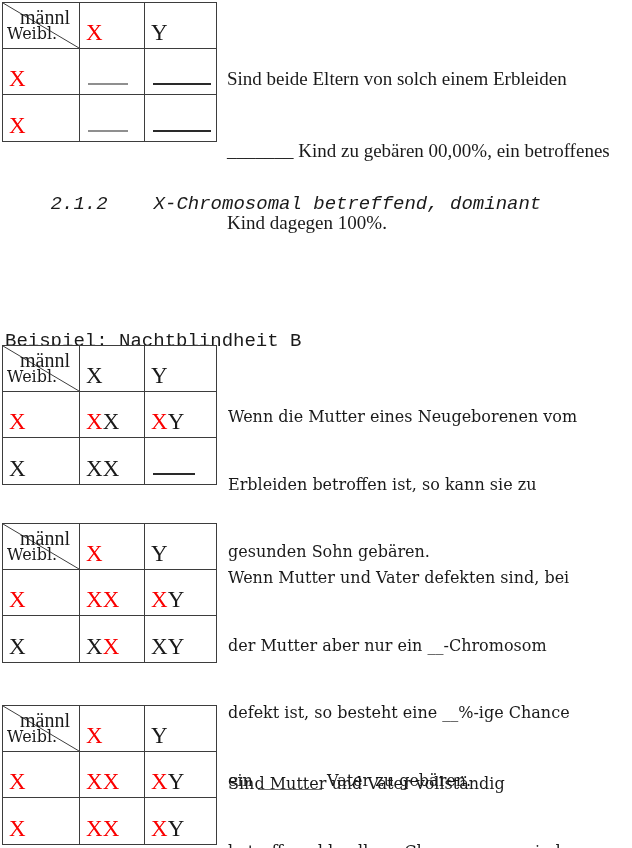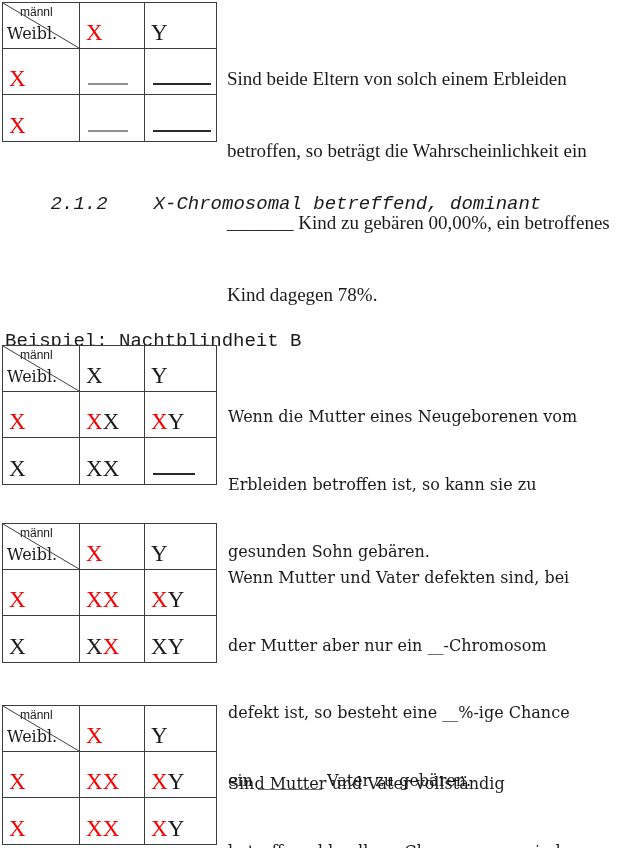--- a/index.html
+++ b/index.html
@@ -46,22 +46,22 @@
   .corner .diag {
     position: absolute;
     left: 0; top: 0;
     width: 100%; height: 100%;
     stroke: #3d3d3d;
     stroke-width: 1;
   }
   .corner .ctop {
     position: absolute;
     top: 3px; left: 17px;
-    font-family: Liberation Sans, sans-serif;
-    font-size: 12px;
+    font-family: Liberation Serif, serif;
+    font-size: 20px;
     line-height: 1.1;
   }
   .corner .cbot {
     position: absolute;
     top: 22px; left: 4px;
     font-family: "DejaVu Serif", serif;
     font-size: 16px;
     line-height: 1.1;
   }
 
@@ -120,23 +120,22 @@
       <div class="pcell bR">
         <span class="blank" style="width: 40px; background: rgb(143, 143, 143);"></span>
       </div>
       <div class="pcell">
         <span class="blank" style="width: 58px; background: rgb(42, 42, 42);"></span>
       </div>
     </div>
 
   <div class="tblock f-times" style="left:227px; top:19px;">
     <div class="tline">Sind beide Eltern von solch einem Erbleiden</div>
-    <div class="tline">betroffen, so beträgt die Wahrscheinlichkeit ein</div>
     <div class="tline">_______ Kind zu gebären 00,00%, ein betroffenes</div>
-    <div class="tline">Kind dagegen 78%.</div>
+    <div class="tline">Kind dagegen 100%.</div>
   </div>
 
   <div class="tblock f-book-lg italic" style="left:5px; top:168px;">
     <span class="heading-number">2.1.2</span><span>X-Chromosomal betreffend, dominant</span>
   </div>
 
 
   <div class="tblock f-book-lg" style="left:5px; top:281px;">
     <div class="tline">Beispiel: Nachtblindheit B</div>
   </div>

